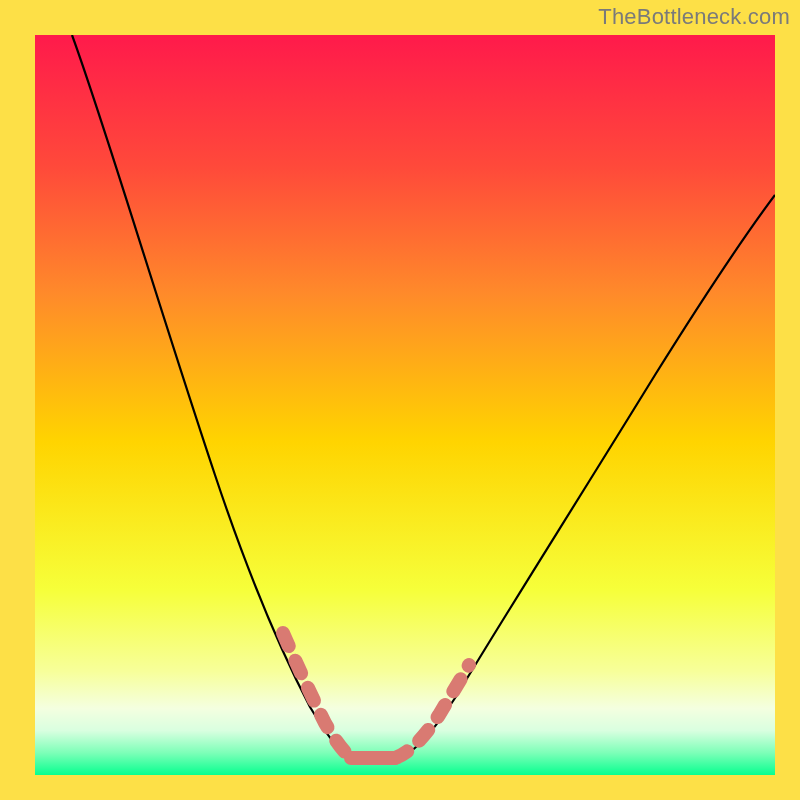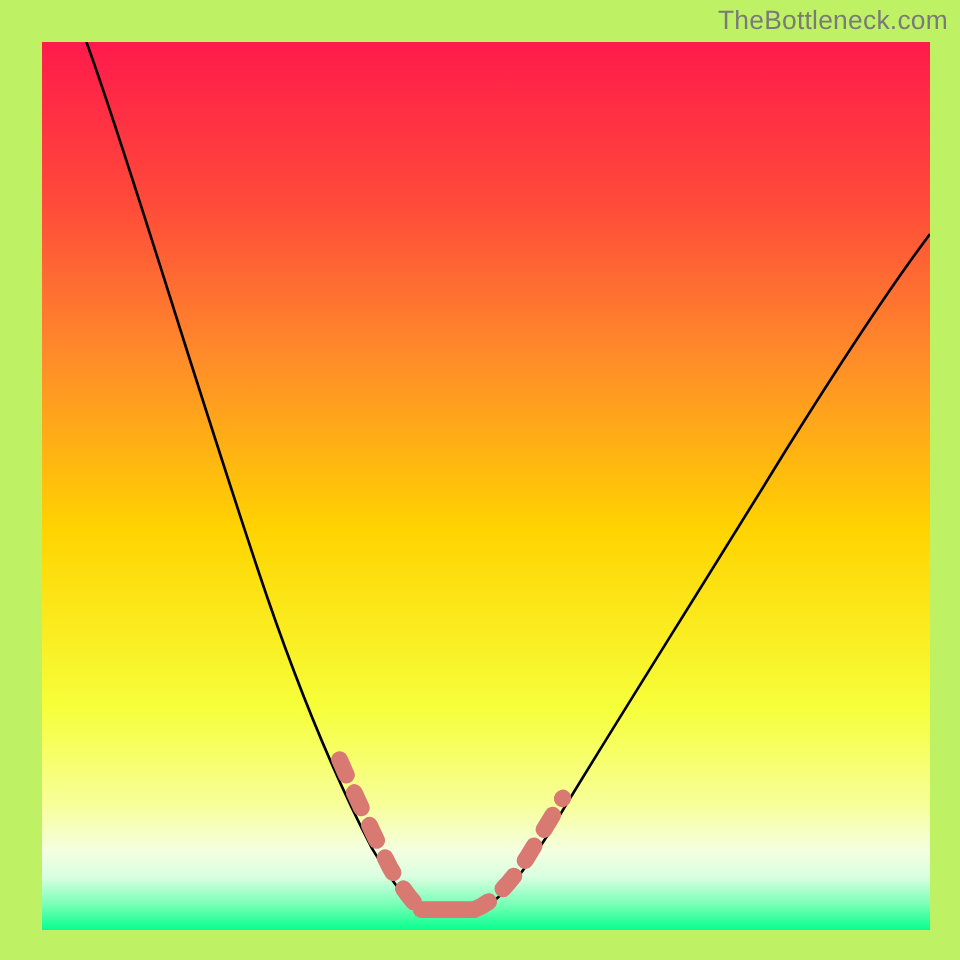--- a/index.html
+++ b/index.html
@@ -10,21 +10,21 @@
     background: #000000;
     overflow: hidden;
     font-family: Arial, Helvetica, sans-serif;
   }
   .frame {
     position: absolute;
     left: 0;
     top: 0;
     width: 800px;
     height: 800px;
-    background: #bef264;
+    background: #fde047;
   }
   .watermark {
     position: absolute;
     top: 4px;
     right: 10px;
     color: #7a7a7a;
     font-size: 22px;
     font-weight: 400;
     letter-spacing: 0.2px;
     z-index: 50;

